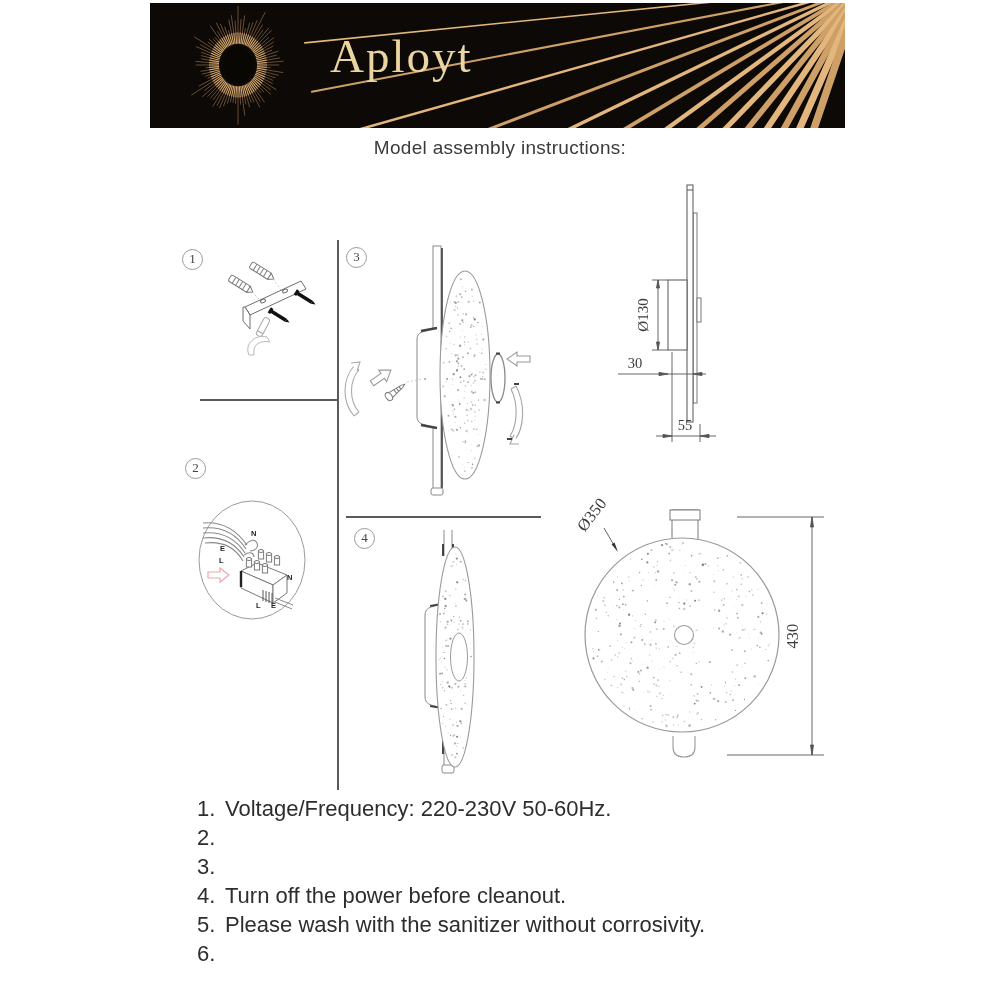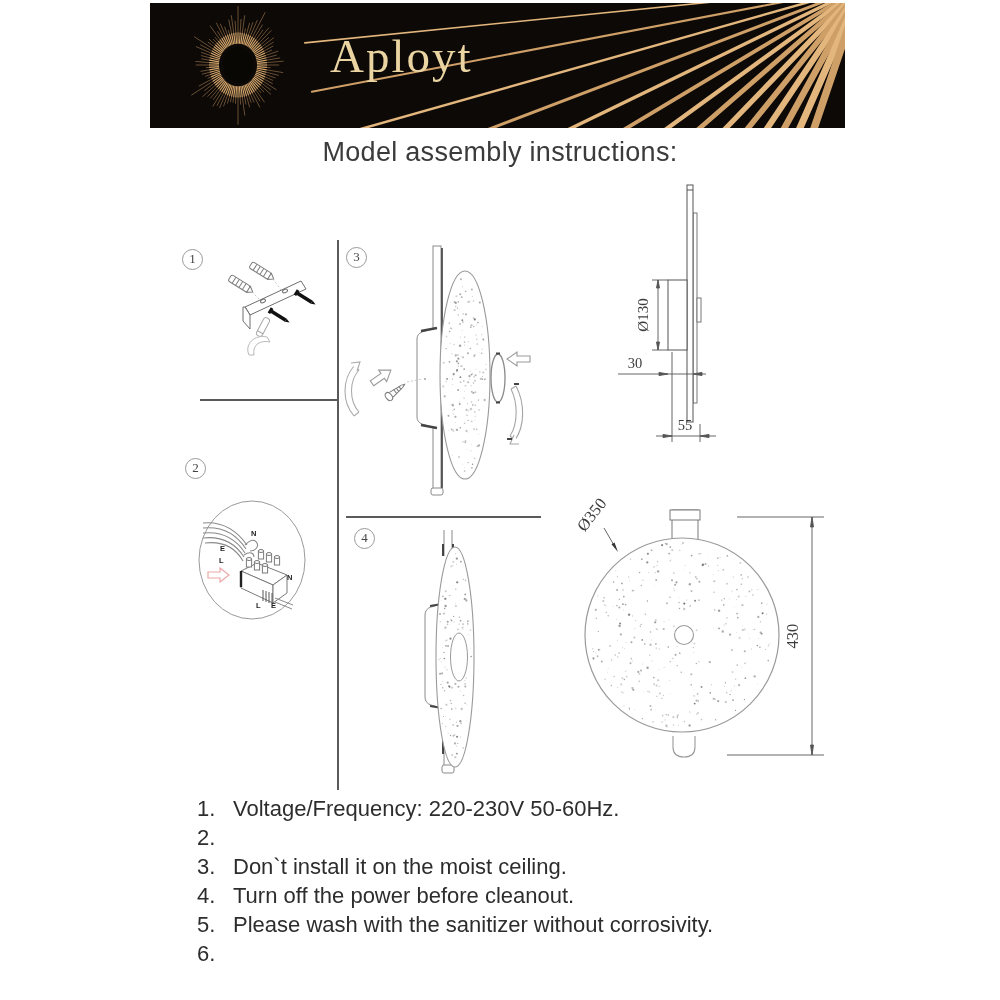--- a/index.html
+++ b/index.html
@@ -4,34 +4,34 @@
 <style>
   html,body{margin:0;padding:0;background:#ffffff;}
   #page{position:relative;width:968px;height:1000px;background:#ffffff;overflow:hidden;
         font-family:"Liberation Sans",sans-serif;}
   
   #header{position:absolute;left:150px;top:3px;width:695px;height:125px;background:#0c0906;overflow:hidden;}
   #brand{position:absolute;left:180px;top:28px;font-family:"Liberation Serif",serif;
          font-size:47px;font-weight:400;color:#ead4a2;letter-spacing:2px;line-height:1.1;}
   
   .title-line{position:absolute;left:0;width:1000px;text-align:center;color:#3b3b3b;
-              font-size:27px;letter-spacing:0.3px;}
+              font-size:19px;letter-spacing:0.3px;}
   #title1{top:137px;}
   #title2{top:164px;}
   
   .rule{position:absolute;background:#5a5a5a;}
   
   .badge{position:absolute;width:19px;height:19px;border:1.3px solid #9a9a9a;border-radius:50%;
          color:#444;font-family:"Liberation Serif",serif;font-size:13px;text-align:center;
          line-height:18px;background:#fff;}
   
   #instructions{position:absolute;left:197px;top:794px;width:640px;color:#2d2d2d;font-size:22px;}
   .inst-row{display:flex;line-height:29px;}
   .inst-num{width:27px;flex:none;}
-  .inst-text{margin-left:9px;}
+  .inst-text{margin-left:1px;}
   svg{position:absolute;overflow:visible;}
   svg.clipped{overflow:hidden;}
   text{font-family:"Liberation Serif",serif;fill:#3c3c3c;}
   .wl{font-family:"Liberation Sans",sans-serif;font-weight:bold;font-size:7.5px;fill:#222;}
 </style>
 </head>
 <body>
 
 <div id="page">
 
@@ -1142,21 +1142,20 @@
   <div id="instructions">
     <div class="inst-row">
       <span class="inst-num">1.</span>
       <span class="inst-text">Voltage/Frequency: 220-230V 50-60Hz.</span>
     </div>
     <div class="inst-row">
       <span class="inst-num">2.</span>
     </div>
     <div class="inst-row">
       <span class="inst-num">3.</span>
-      <span class="inst-text">Don`t install it on the moist ceiling.</span>
     </div>
     <div class="inst-row">
       <span class="inst-num">4.</span>
       <span class="inst-text">Turn off the power before cleanout.</span>
     </div>
     <div class="inst-row">
       <span class="inst-num">5.</span>
       <span class="inst-text">Please wash with the sanitizer without corrosivity.</span>
     </div>
     <div class="inst-row">

